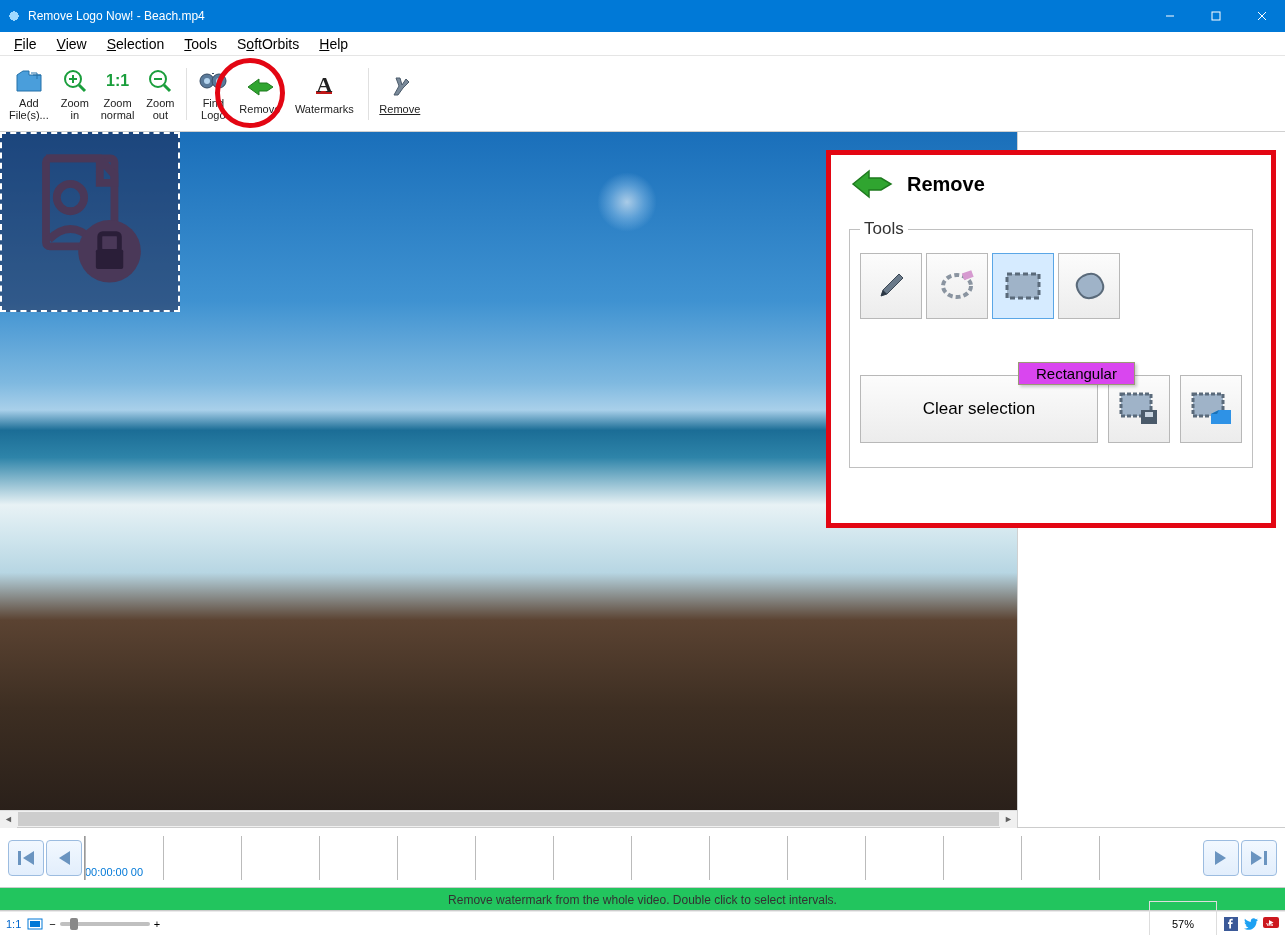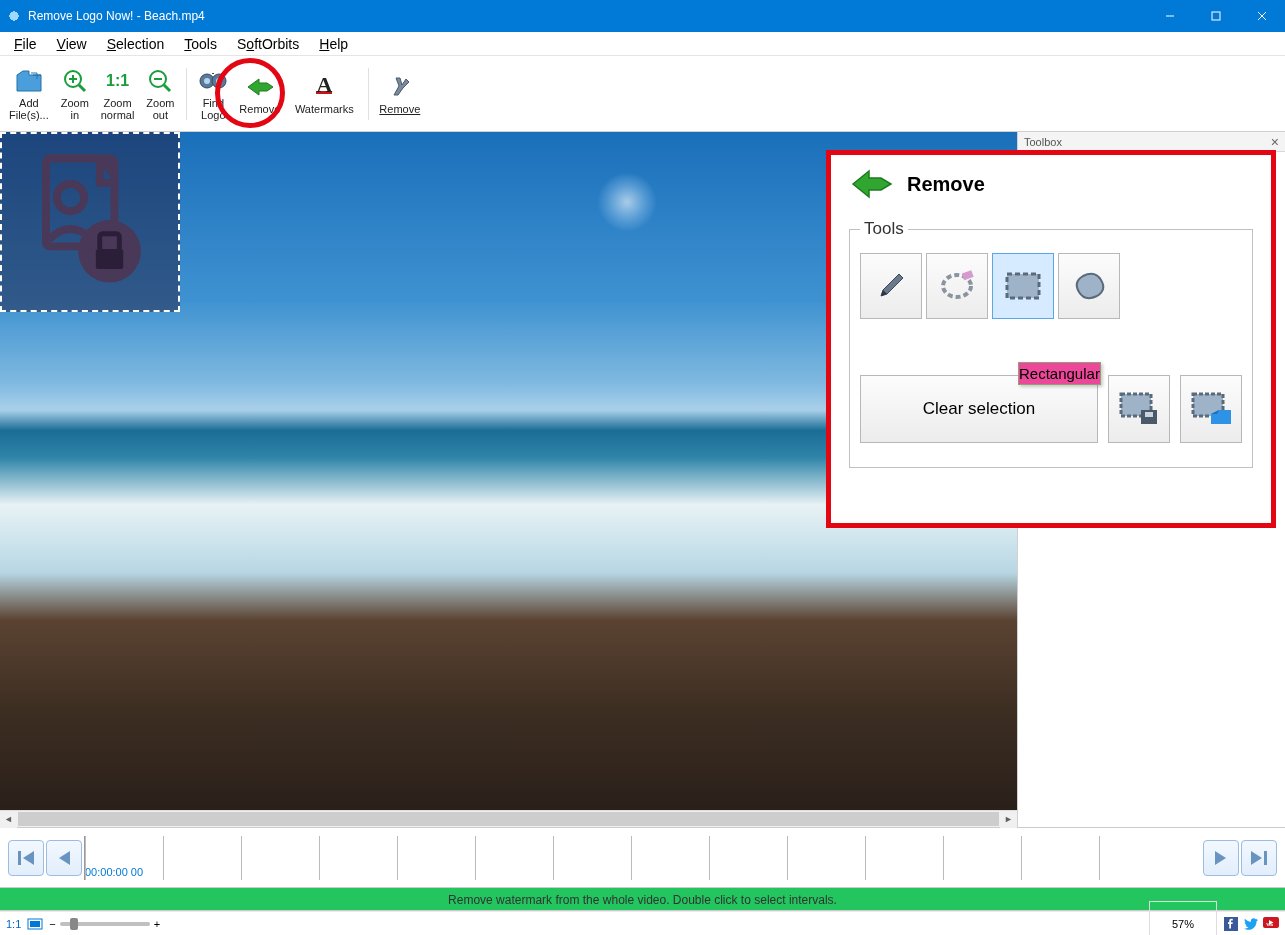--- a/index.html
+++ b/index.html
@@ -51,21 +51,21 @@
 
 .red-box { position: absolute; border: 5px solid #e30613; z-index: 60; left: 826px; top: 150px; width: 450px; height: 378px; background: #fff; padding: 12px 18px; pointer-events: none; }
 .red-box * { pointer-events: auto; }
 .red-box .hdr { display: flex; align-items: center; gap: 14px; margin-bottom: 18px; }
 .red-box .hdr-title { font-size: 20px; font-weight: bold; }
 .red-box fieldset { border: 1px solid #c0c0c0; padding: 14px 10px 24px; }
 .red-box legend { font-size: 17px; padding: 0 4px; color: #333; }
 .tools-row { display: flex; gap: 4px; margin-bottom: 22px; }
 .tool-tile { width: 62px; height: 66px; border: 1px solid #b8b8b8; background: linear-gradient(#fcfcfc, #ececec); display: flex; align-items: center; justify-content: center; cursor: pointer; }
 .tool-tile.selected { border: 1px solid #5aa6e6; background: #d6ebff; }
-.tooltip-label { position: absolute; background: #ec4899; border: 1px solid #9a9a76; font-size: 15px; padding: 2px 0; left: 168px; top: 123px; box-shadow: 2px 2px 3px rgba(0,0,0,.2); }
+.tooltip-label { position: absolute; background: #d946ef; border: 1px solid #9a9a76; font-size: 15px; padding: 2px 17px; left: 168px; top: 123px; box-shadow: 2px 2px 3px rgba(0,0,0,.2); }
 .bottom-row { display: flex; gap: 10px; align-items: stretch; margin-top: 56px; }
 .clear-btn { flex: 1; height: 68px; border: 1px solid #b8b8b8; background: linear-gradient(#fcfcfc, #ececec); font-size: 17px; display: flex; align-items: center; justify-content: center; cursor: pointer; }
 .mini-tile { width: 62px; height: 68px; border: 1px solid #b8b8b8; background: linear-gradient(#fcfcfc, #ececec); display: flex; align-items: center; justify-content: center; cursor: pointer; }
 
 
 .timeline { height: 60px; border-top: 1px solid #ccc; display: flex; align-items: center; padding: 0 8px; gap: 2px; background: #fff; }
 .tl-btn { width: 36px; height: 36px; border: 1px solid #9cbce0; border-radius: 4px; background: linear-gradient(#f2f8ff,#e2eefc); display: flex; align-items: center; justify-content: center; cursor: pointer; }
 .tl-ruler { flex: 1; height: 44px; border-left: 1px solid #999; position: relative; }
 .tl-ruler .tick { position: absolute; top: 0; bottom: 0; width: 1px; background: #bbb; }
 .tl-time { position: absolute; left: 0; bottom: 2px; font-size: 11px; color: #0078d7; }
@@ -209,24 +209,20 @@
         </svg>
       </div>
     </div>
     <div class="h-scroll">
       <div class="arrow">◄</div>
       <div class="thumb"></div>
       <div class="arrow">►</div>
     </div>
   </div>
   <div class="toolbox">
-    <div class="tbx-head">
-      <span>Toolbox</span>
-      <span class="closex">×</span>
-    </div>
     <div class="tbx-body"></div>
   </div>
 </div>
 
 <div class="red-box">
   <div class="hdr">
     <svg width="44" height="34">
         <path d="M4 17 L20 4 L20 11 L32 11 L42 17 L32 23 L20 23 L20 30 Z" fill="#30a530" stroke="#1e7a1e" stroke-width="1.5"></path>
       </svg>
     <div class="hdr-title">Remove</div>

